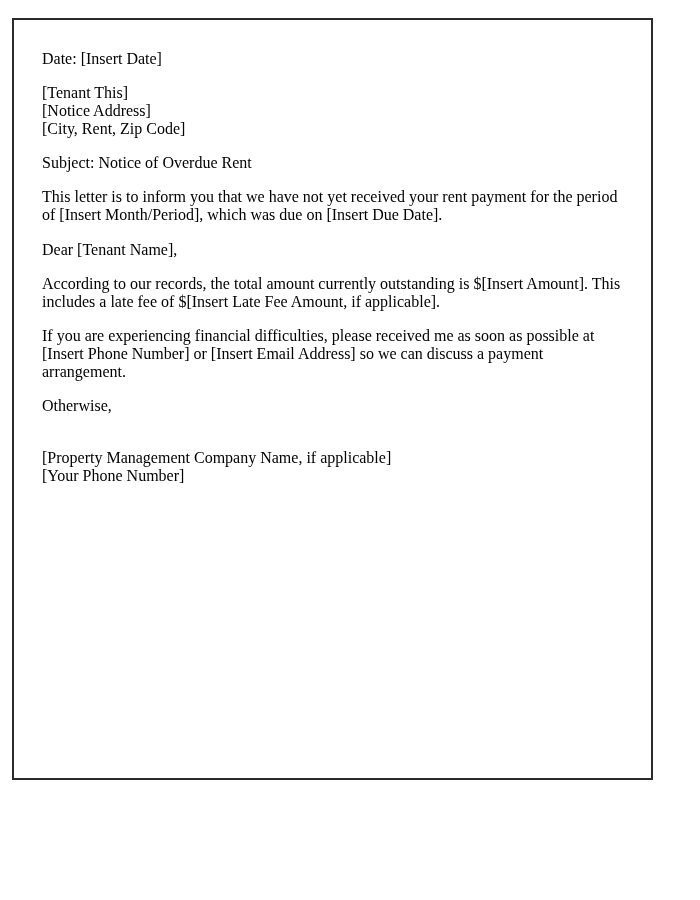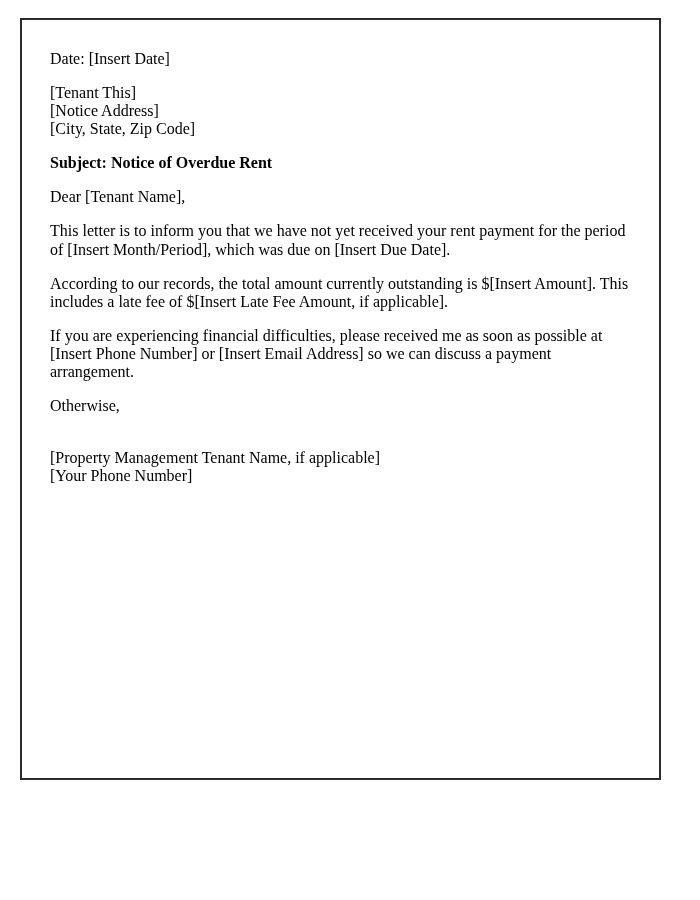--- a/index.html
+++ b/index.html
@@ -7,55 +7,55 @@
     margin: 0;
     padding: 0;
     width: 700px;
     height: 900px;
     background: #ffffff;
     font-family: "Liberation Serif", "DejaVu Serif", serif;
     color: #000000;
   }
   .page {
     position: absolute;
-    left: 20px;
+    left: 12px;
     top: 18px;
     width: 641px;
     height: 762px;
     border: 2px solid #2b2b2b;
     background: #ffffff;
     padding: 14px 28px 20px 28px;
     font-size: 16px;
     line-height: 1.13;
   }
   .page p {
     margin: 16px 0;
   }
   .subject {
-    font-weight: bold;
+    font-weight: normal;
   }
 </style>
 </head>
 <body>
 
 <div class="page">
 
   <p>Date: [Insert Date]</p>
 
-  <p><span>[Tenant This]</span><br><span>[Notice Address]</span><br><span>[City, State, Zip Code]</span></p>
+  <p><span>[Tenant This]</span><br><span>[Notice Address]</span><br><span>[City, Rent, Zip Code]</span></p>
 
   <p class="subject">Subject: Notice of Overdue Rent</p>
 
+  <p>This letter is to inform you that we have not yet received your rent payment for the period of [Insert Month/Period], which was due on [Insert Due Date].</p>
+
   <p>Dear [Tenant Name],</p>
-
-  <p>This letter is to inform you that we have not yet received your rent payment for the period of [Insert Month/Period], which was due on [Insert Due Date].</p>
 
   <p>According to our records, the total amount currently outstanding is $[Insert Amount]. This includes a late fee of $[Insert Late Fee Amount, if applicable].</p>
 
 
   <p>If you are experiencing financial difficulties, please received me as soon as possible at [Insert Phone Number] or [Insert Email Address] so we can discuss a payment arrangement.</p>
 
 
   <p>Otherwise,</p>
 
-  <p><br><span>[Property Management Tenant Name, if applicable]</span><br><span>[Your Phone Number]</span></p>
+  <p><br><span>[Property Management Company Name, if applicable]</span><br><span>[Your Phone Number]</span></p>
 
 </div>
 
 </body></html>

